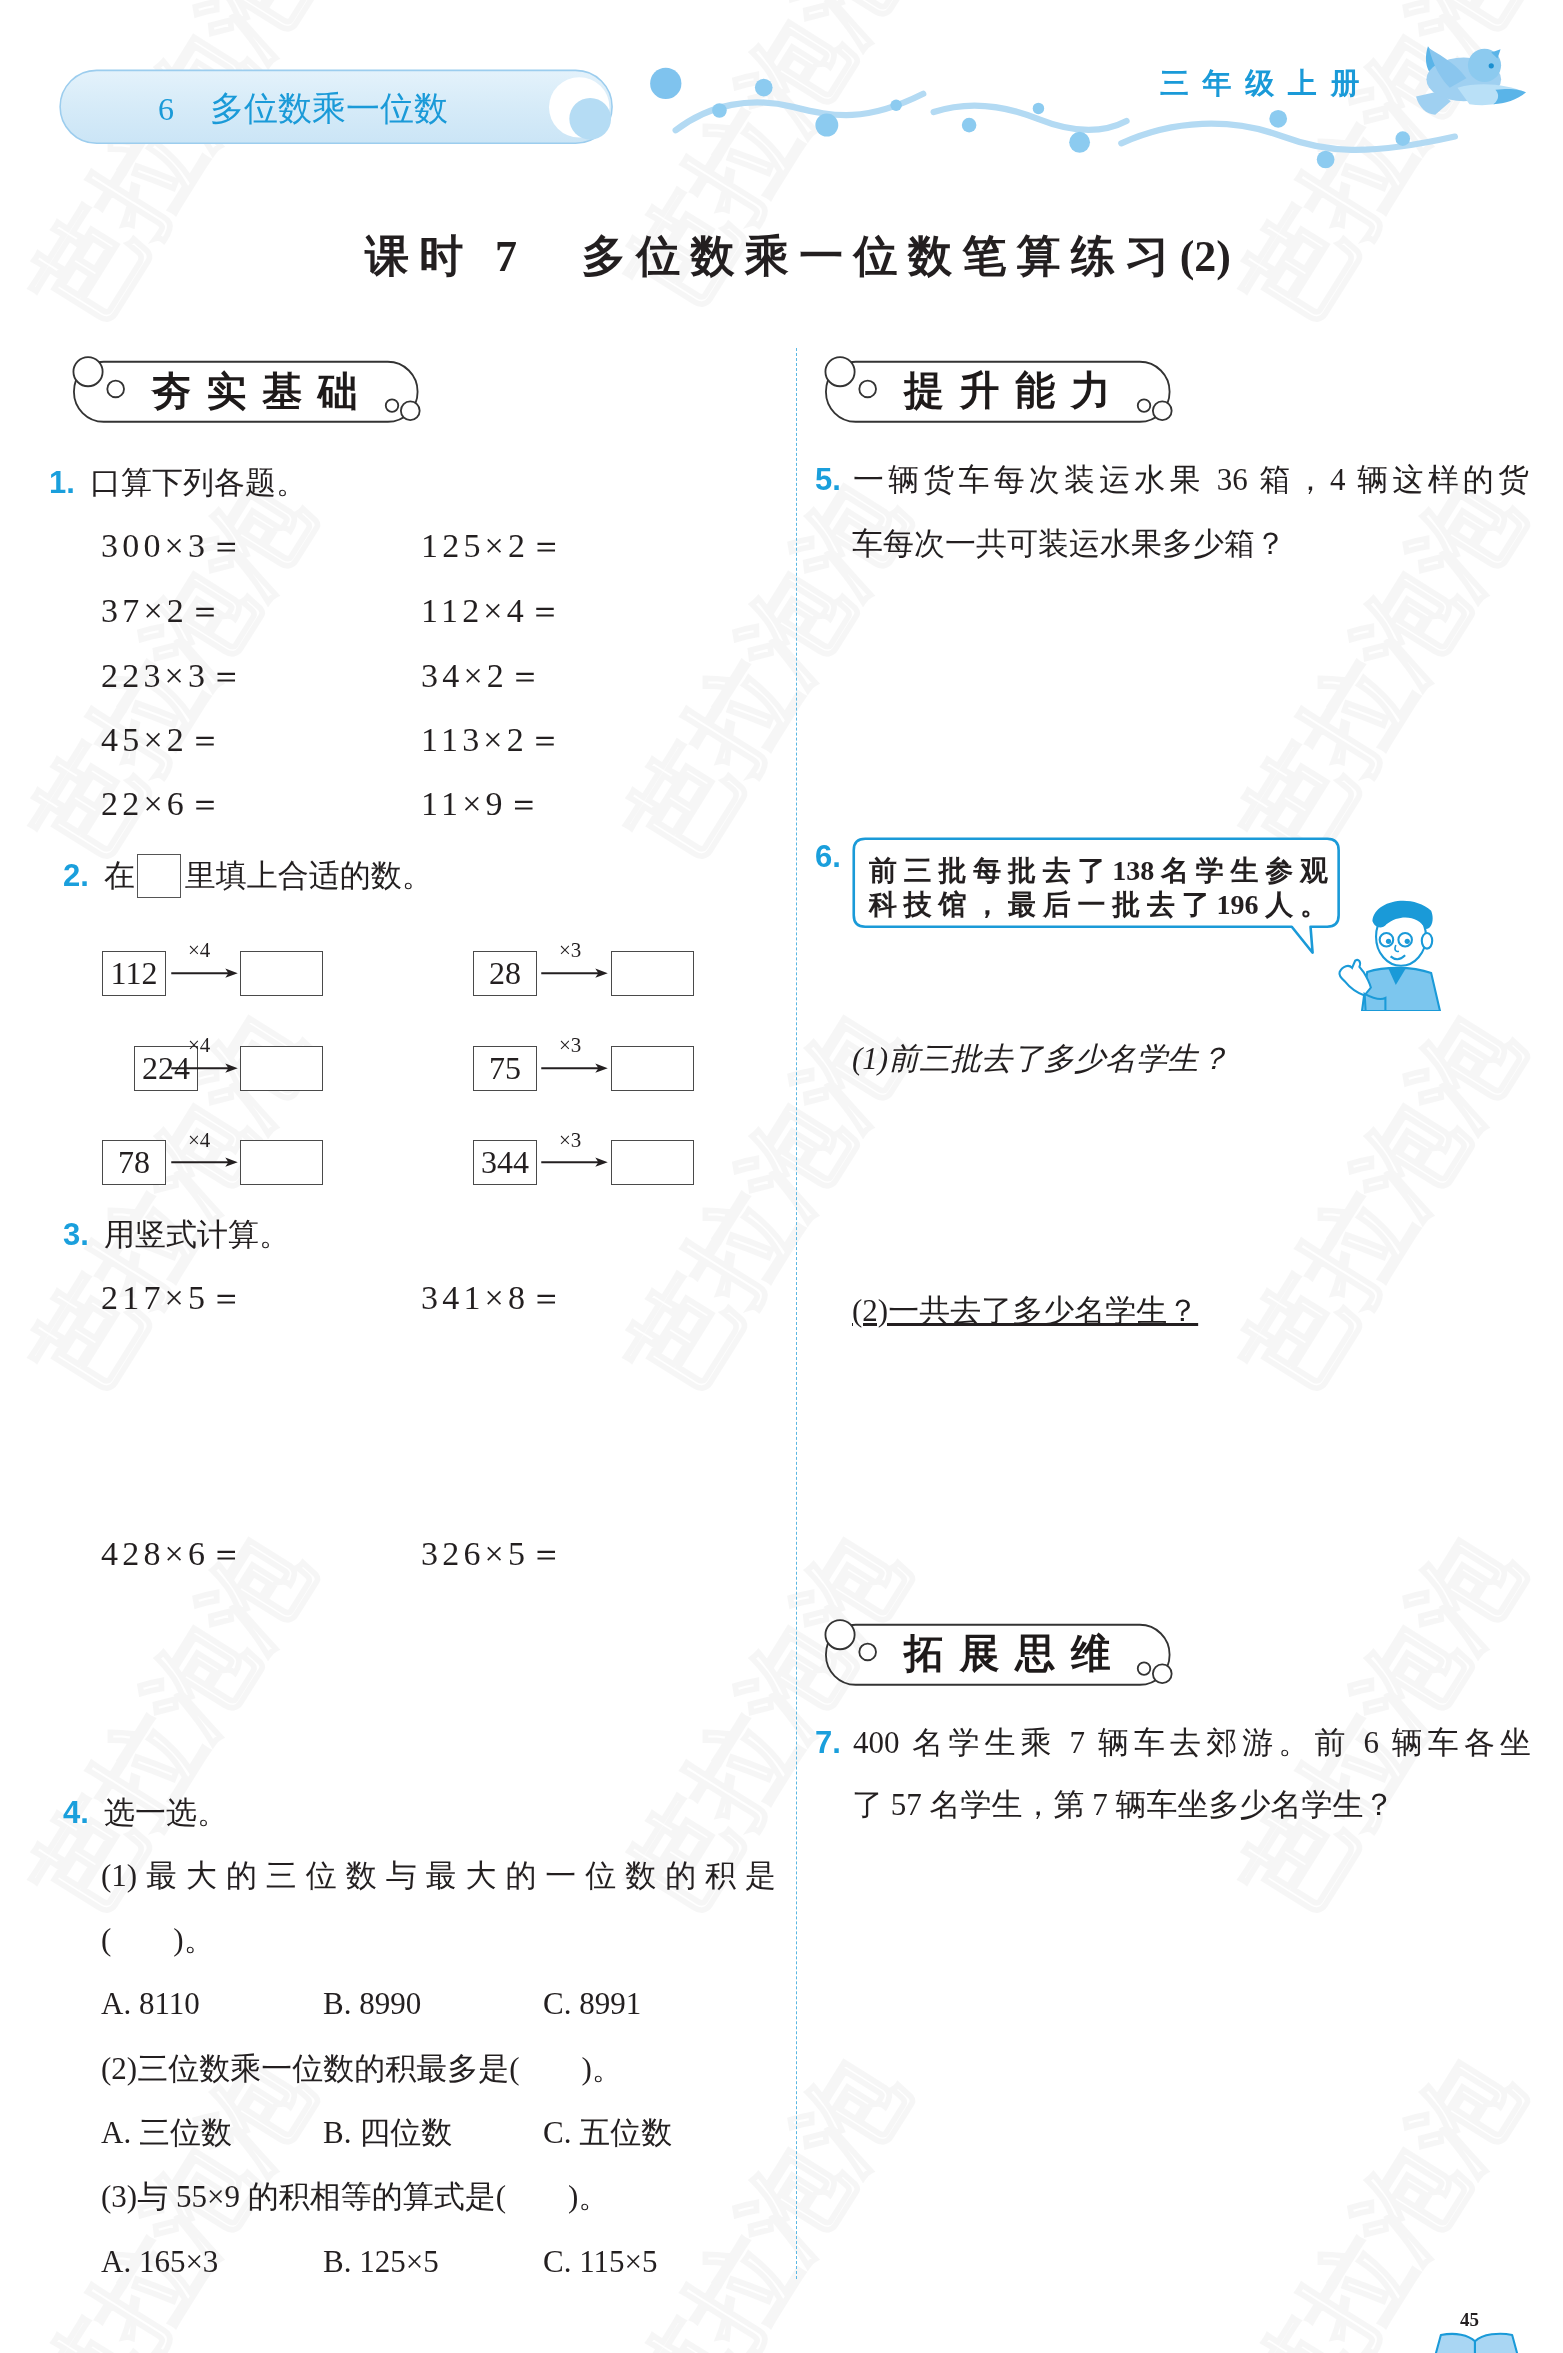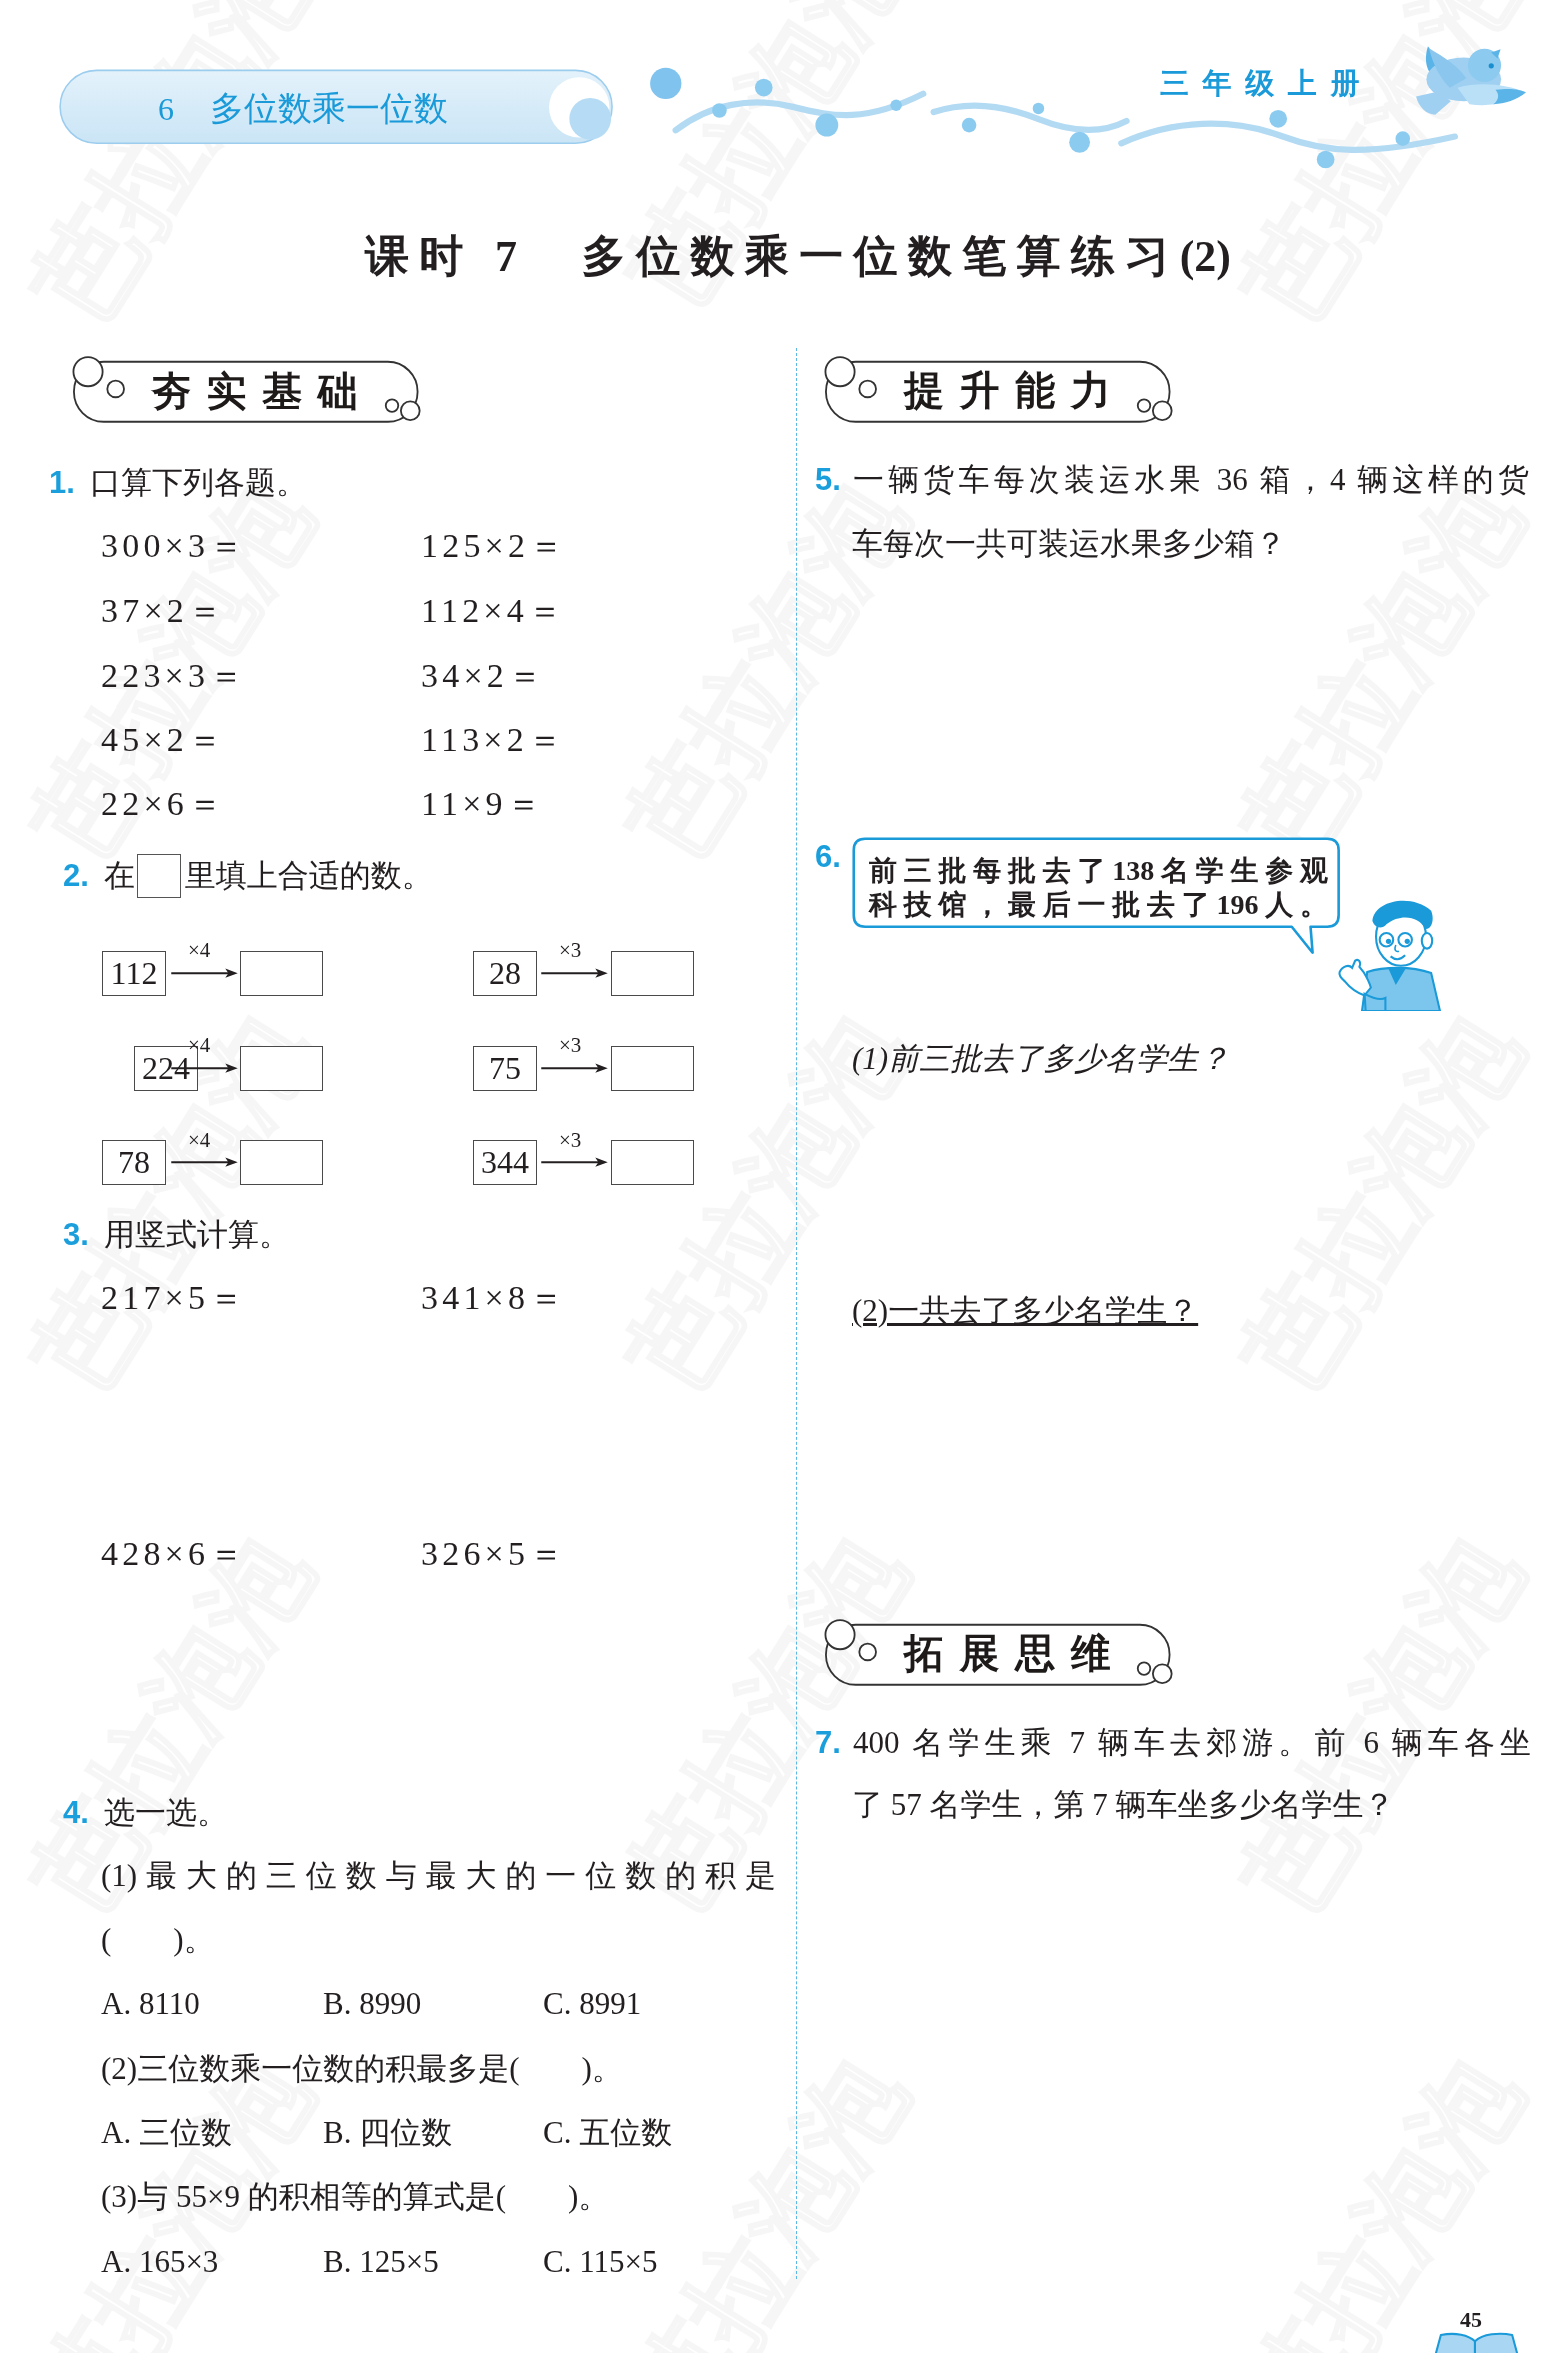--- a/index.html
+++ b/index.html
@@ -281,18 +281,18 @@
 </svg>
 
 <div class="line" style="left:852px;top:1038px;font-style:italic;">(1)前三批去了多少名学生？</div>
 <div class="line" style="left:852px;top:1290px;text-decoration:underline;">(2)一共去了多少名学生？</div>
 
 <div class="line" style="left:815px;top:1722px;">
   <span class="qnum" style="width:38px;">7.</span><span class="just" style="width:678px;">400 名学生乘 7 辆车去郊游。前 6 辆车各坐</span>
 </div>
 <div class="line" style="left:852px;top:1784px;">了 57 名学生，第 7 辆车坐多少名学生？</div>
 
-<div class="layer" style="left:1460px;top:2301px;height:37px;line-height:37px;font-size:22px;font-weight:bold;">45</div>
+<div class="layer" style="left:1460px;top:2301px;height:37px;line-height:37px;font-size:19px;font-weight:bold;">45</div>
 <svg class="layer" style="left:1429px;top:2332px;" width="94" height="31" viewBox="0 0 180 60">
   <path d="M10,50 L22,6 C50,0 76,6 88,18 L88,52 C70,44 40,44 10,50 Z" fill="#a9d6f3" stroke="#1a9ad8" stroke-width="4" stroke-linejoin="round"></path>
   <path d="M88,18 C102,4 136,0 160,6 L172,50 C142,44 110,44 88,52 Z" fill="#a9d6f3" stroke="#1a9ad8" stroke-width="4" stroke-linejoin="round"></path>
 </svg>
 
 
 </body></html>

